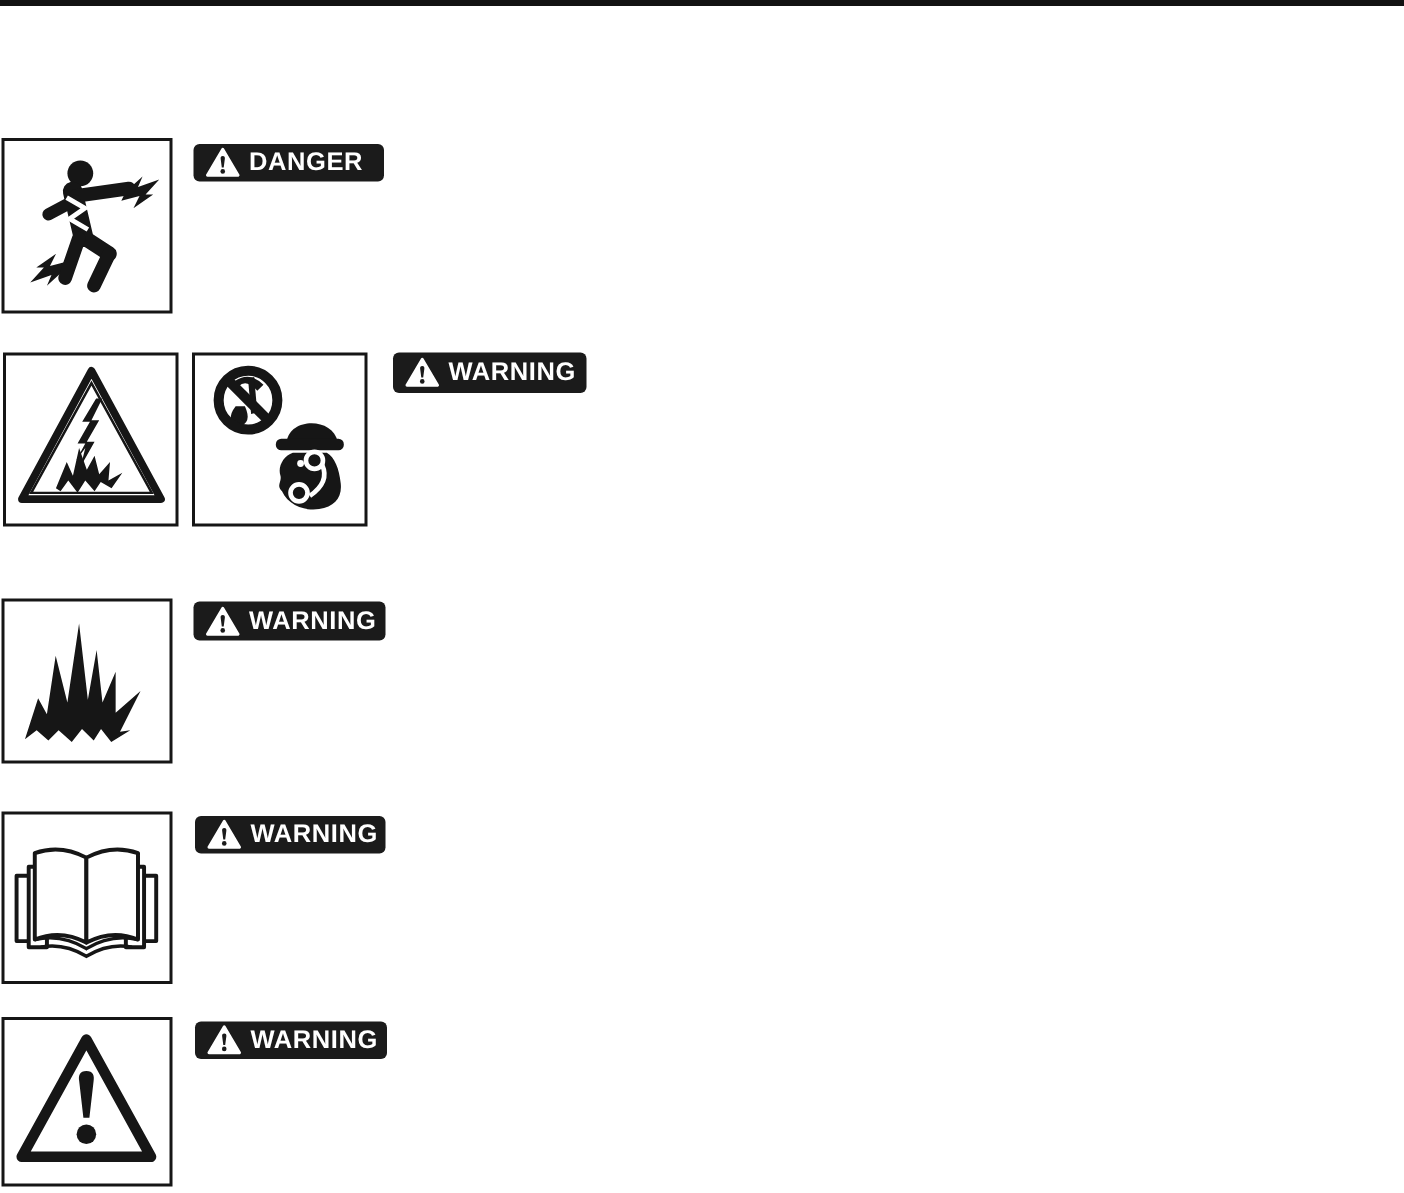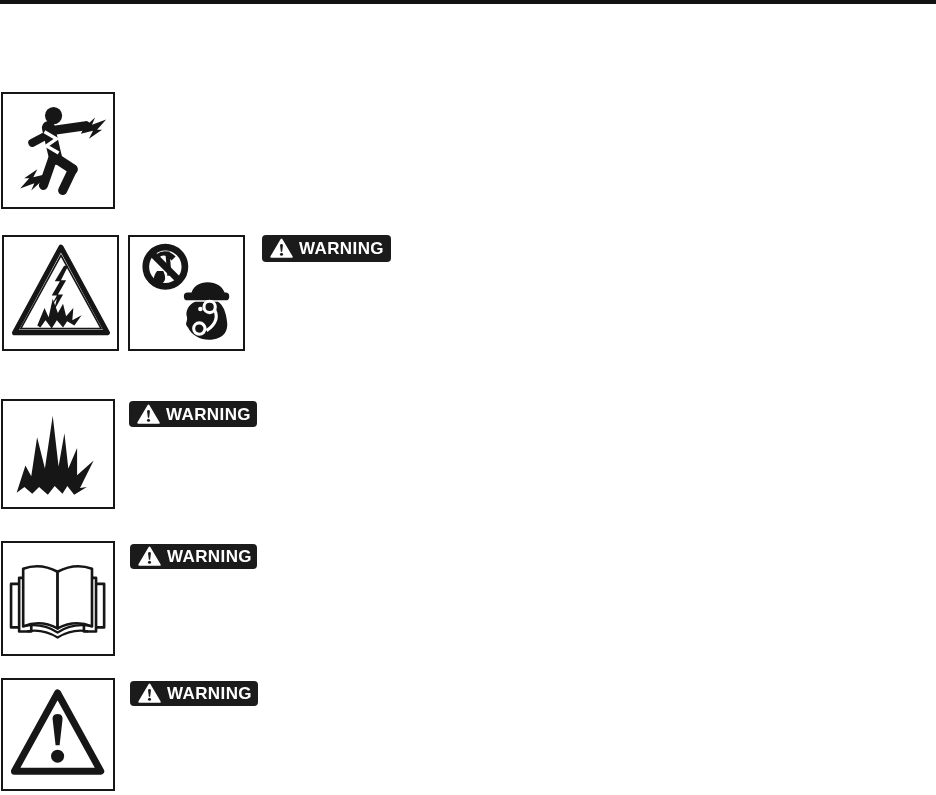--- a/index.html
+++ b/index.html
@@ -54,20 +54,28 @@
       <g stroke="#161616" fill="none" stroke-linecap="round">
         <path d="M41,27 L48,57" stroke-width="13"></path>
         <path d="M43,30 L78,25" stroke-width="9"></path>
         <path d="M42,33 L25,42" stroke-width="8"></path>
         <path d="M48,57 L65,68" stroke-width="10"></path>
         <path d="M65,68 L55,89" stroke-width="9"></path>
         <path d="M45,58 L36,84" stroke-width="9"></path>
       </g>
       <path d="M37,31 L49,38 L39,45 L51,52" stroke="#ffffff" stroke-width="3.2" fill="none"></path>
     </svg>
+  </div>
+  <div class="badge" id="badge-r1">
+    <svg class="alert-tri" width="23" height="21" viewBox="0 0 36 32">
+      <path d="M18,2 L34,29 L2,29 Z" fill="#ffffff" stroke="#ffffff" stroke-width="3" stroke-linejoin="round"></path>
+      <path d="M18,9 C16.2,9 15.6,10.3 15.8,11.8 L17,21 L19,21 L20.2,11.8 C20.4,10.3 19.8,9 18,9 Z" fill="#1b1b1b"></path>
+      <circle cx="18" cy="25" r="2.4" fill="#1b1b1b"></circle>
+    </svg>
+    <span class="word">DANGER</span>
   </div>
 
   <div class="picto-box" id="box-arc">
     <svg viewBox="0 0 100 100">
       <path d="M50,6 L95,89 L5,89 Z" fill="none" stroke="#161616" stroke-width="5" stroke-linejoin="round"></path>
       <path d="M50,14 L89,85 L11,85 Z" fill="none" stroke="#161616" stroke-width="1.6"></path>
       <path d="M53,24 L44,39 L49,39 L41,53 L46,53 L40,64 L46,56 L43,68 L52,52 L47,52 L55,38 L50,38 L57,24 Z" fill="#161616"></path>
       <path d="M27,82 L34,65 L38,74 L42,56 L47,70 L52,61 L55,73 L62,65 L61,77 L70,72 L63,82 L56,78 L52,84 L46,77 L41,85 L35,77 L30,84 Z" fill="#161616"></path>
     </svg>
   </div>

